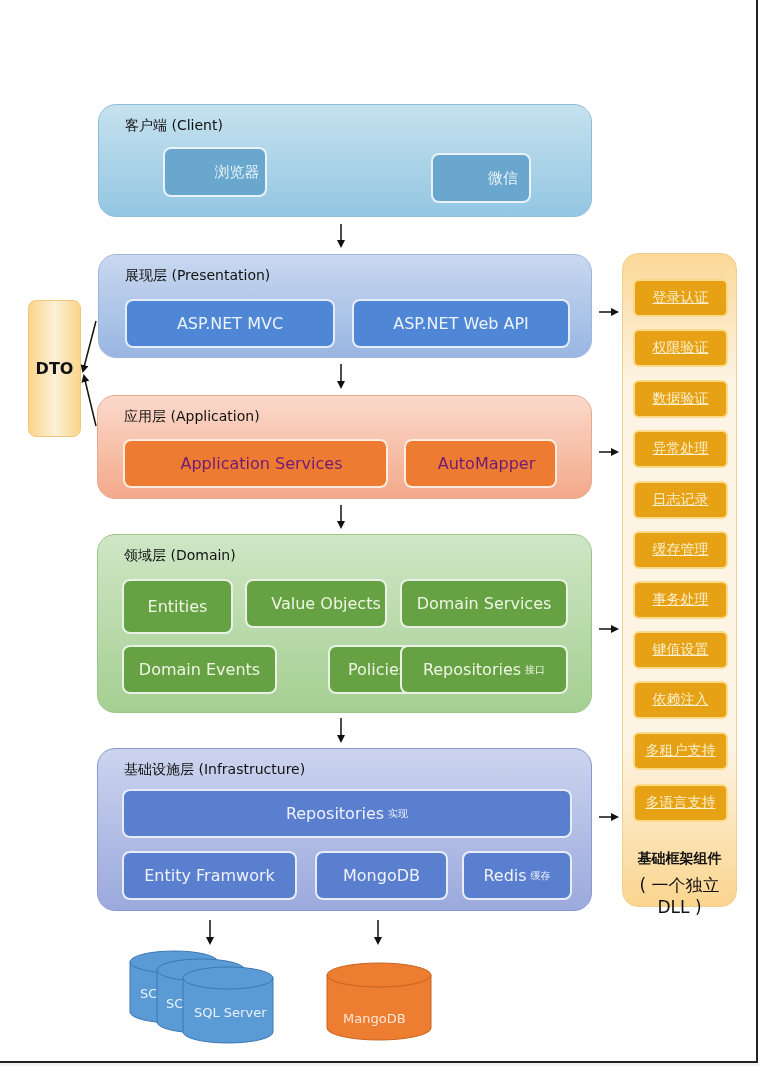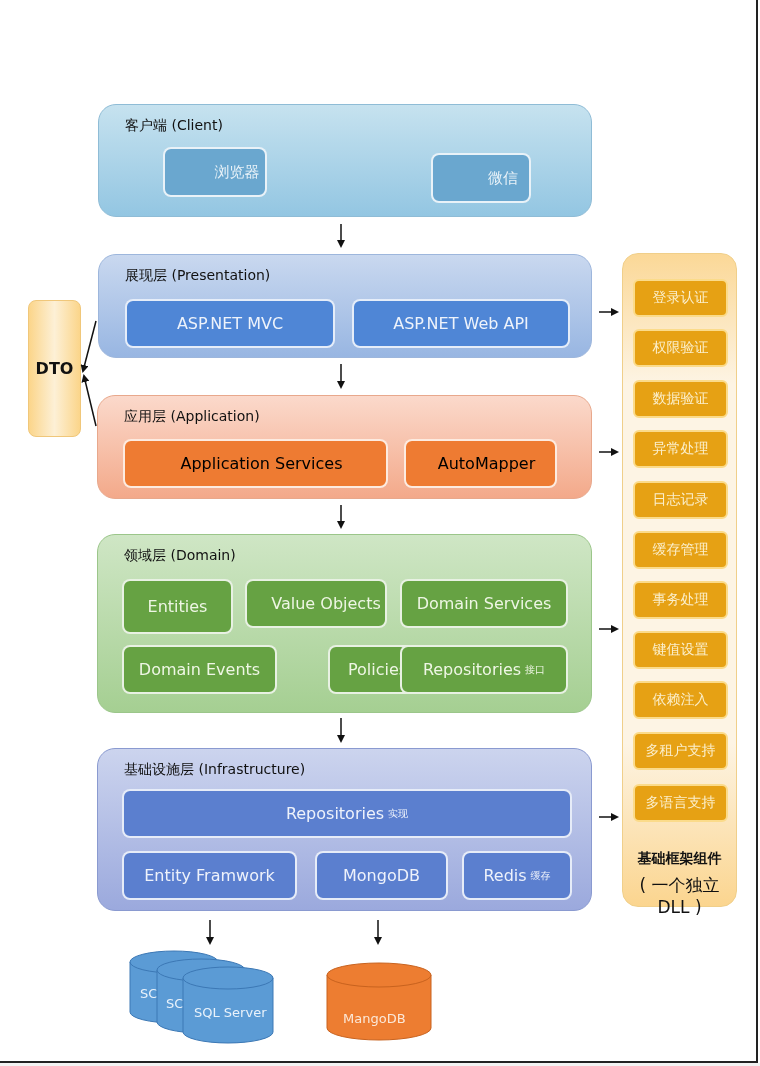--- a/index.html
+++ b/index.html
@@ -17,41 +17,41 @@
   #client { left:98px; top:104px; width:494px; height:113px; border:1px solid #8fbcd6;
     background:linear-gradient(#c6e2ef,#93c6e2); }
   #client .box { background:#6aa7cf; color:#e8f2f8; font-size:15px;padding-left:44px; }
 
   #pres { left:98px; top:254px; width:494px; height:104px; border:1px solid #9db6dc;
     background:linear-gradient(#c9d8ef,#98b6e2); }
   #pres .box { background:#4f86d6; color:#eef3fb; }
 
   #app { left:97px; top:395px; width:495px; height:104px; border:1px solid #e8a88c;
     background:linear-gradient(#fbd9cb,#f3a98a); }
-  #app .box { background:#ee7b32; color:#000000;padding-left:12px; }
+  #app .box { background:#ee7b32; color:#701a75;padding-left:12px; }
 
   #domain { left:97px; top:534px; width:495px; height:179px; border:1px solid #9bc68a;
     background:linear-gradient(#cfe6c5,#a5cf92); }
   #domain .box { background:#66a243; color:#eef6e4; }
 
   #infra { left:97px; top:748px; width:495px; height:163px; border:1px solid #8a9ad0;
     background:linear-gradient(#ccd4ee,#9ba9dd); }
   #infra .box { background:#5b7fcf; color:#eef2fb; }
 
   .zh-s { font-size:10px; margin-left:4px; }
 
   #dto { position:absolute; left:28px; top:300px; width:53px; height:137px; border-radius:8px;
     background:linear-gradient(90deg,#fbd58a,#fdf0d6 50%,#fbd58a); border:1px solid #f0c77a; box-sizing:border-box;
     display:flex; align-items:center; justify-content:center; font-weight:bold; font-size:16px; color:#111; }
 
   #framework { position:absolute; left:622px; top:253px; width:115px; height:654px; border-radius:16px;
     background:linear-gradient(#fbd897,#fdf4e4 20%,#fdf4e4 75%,#fbd58f); border:1px solid #f0cf8a; box-sizing:border-box; }
   .fw-item { position:absolute; left:10px; width:95px; height:38px; border-radius:6px; box-sizing:border-box;
     background:#e6a114; border:2px solid #fbdb8a; color:#fbefcc; font-size:14px;
-    display:flex; align-items:center; justify-content:center; }
+    display:flex; align-items:center; justify-content:center;text-decoration:underline; }
   .fw-title { position:absolute; left:0; width:100%; text-align:center; top:596px; font-size:14px; font-weight:bold; color:#111; }
   .fw-sub { position:absolute; left:0; width:100%; text-align:center; top:620px; font-size:17px; color:#111; }
 
   svg.overlay { position:absolute; left:0; top:0; }
   .db-label { font-size:13px; fill:#e9f2fb; font-family:"DejaVu Sans","Liberation Sans",sans-serif; }
 </style>
 </head>
 <body>
 
 <div class="layer" id="client">

